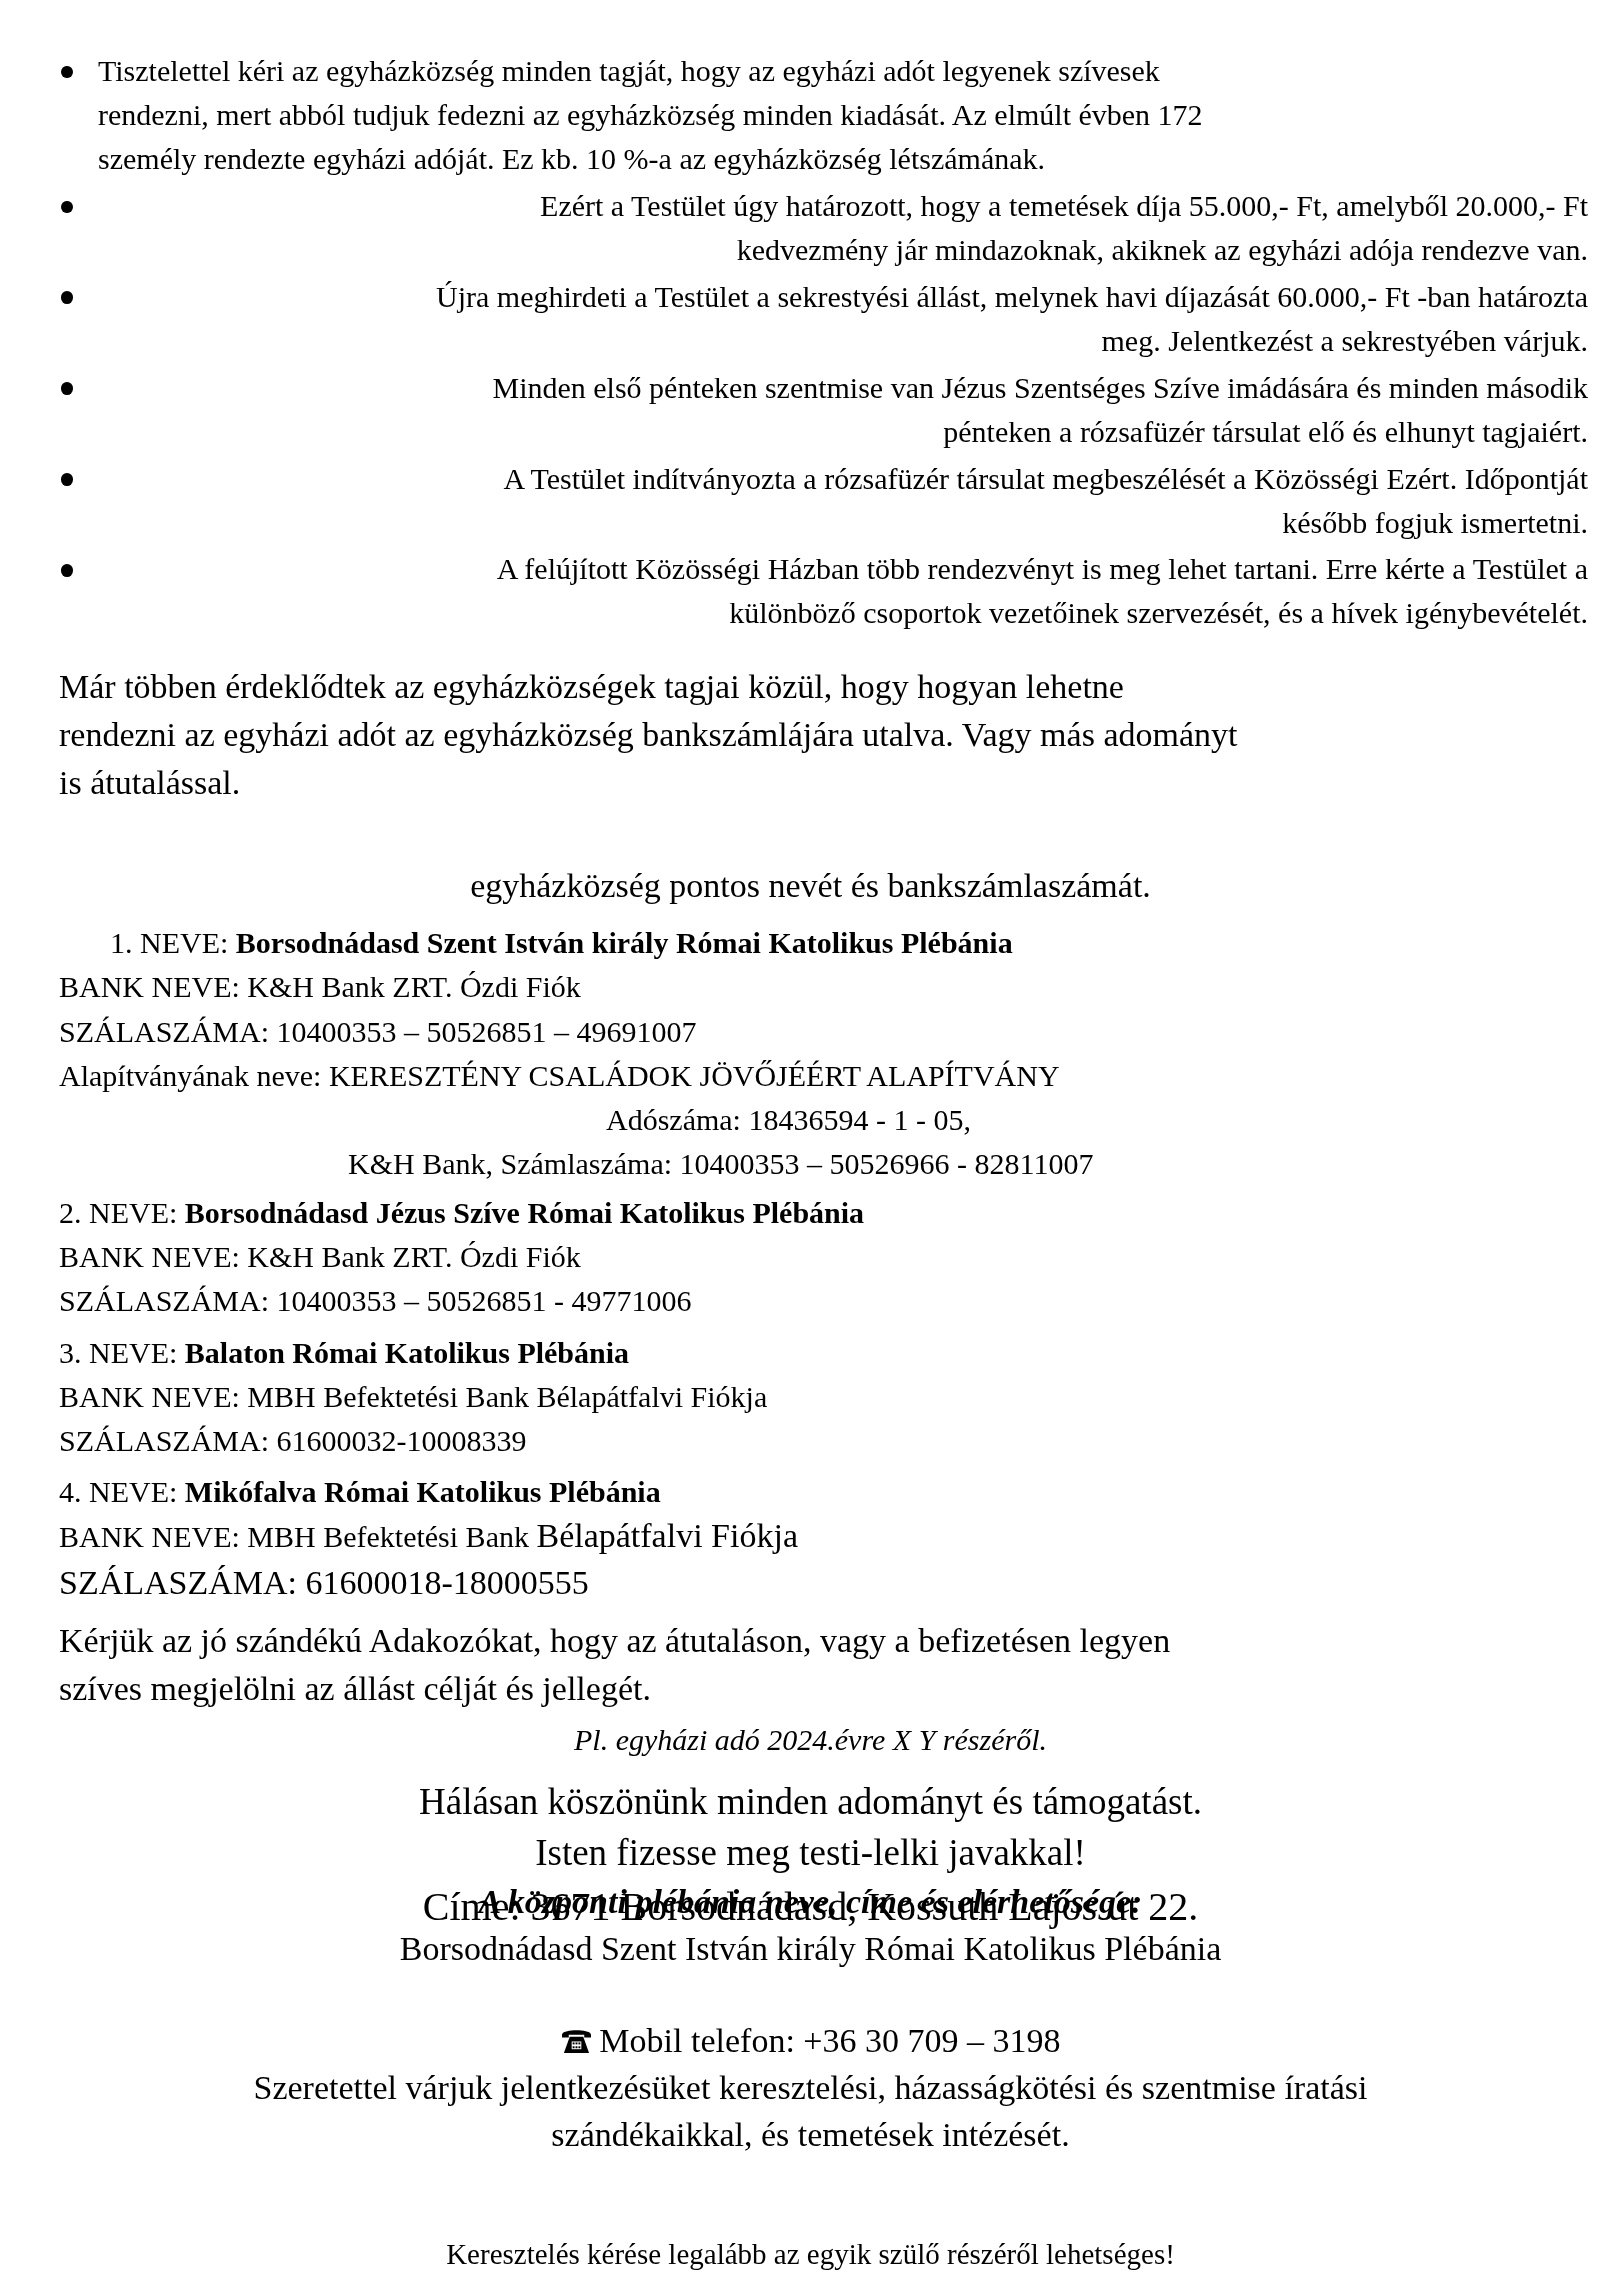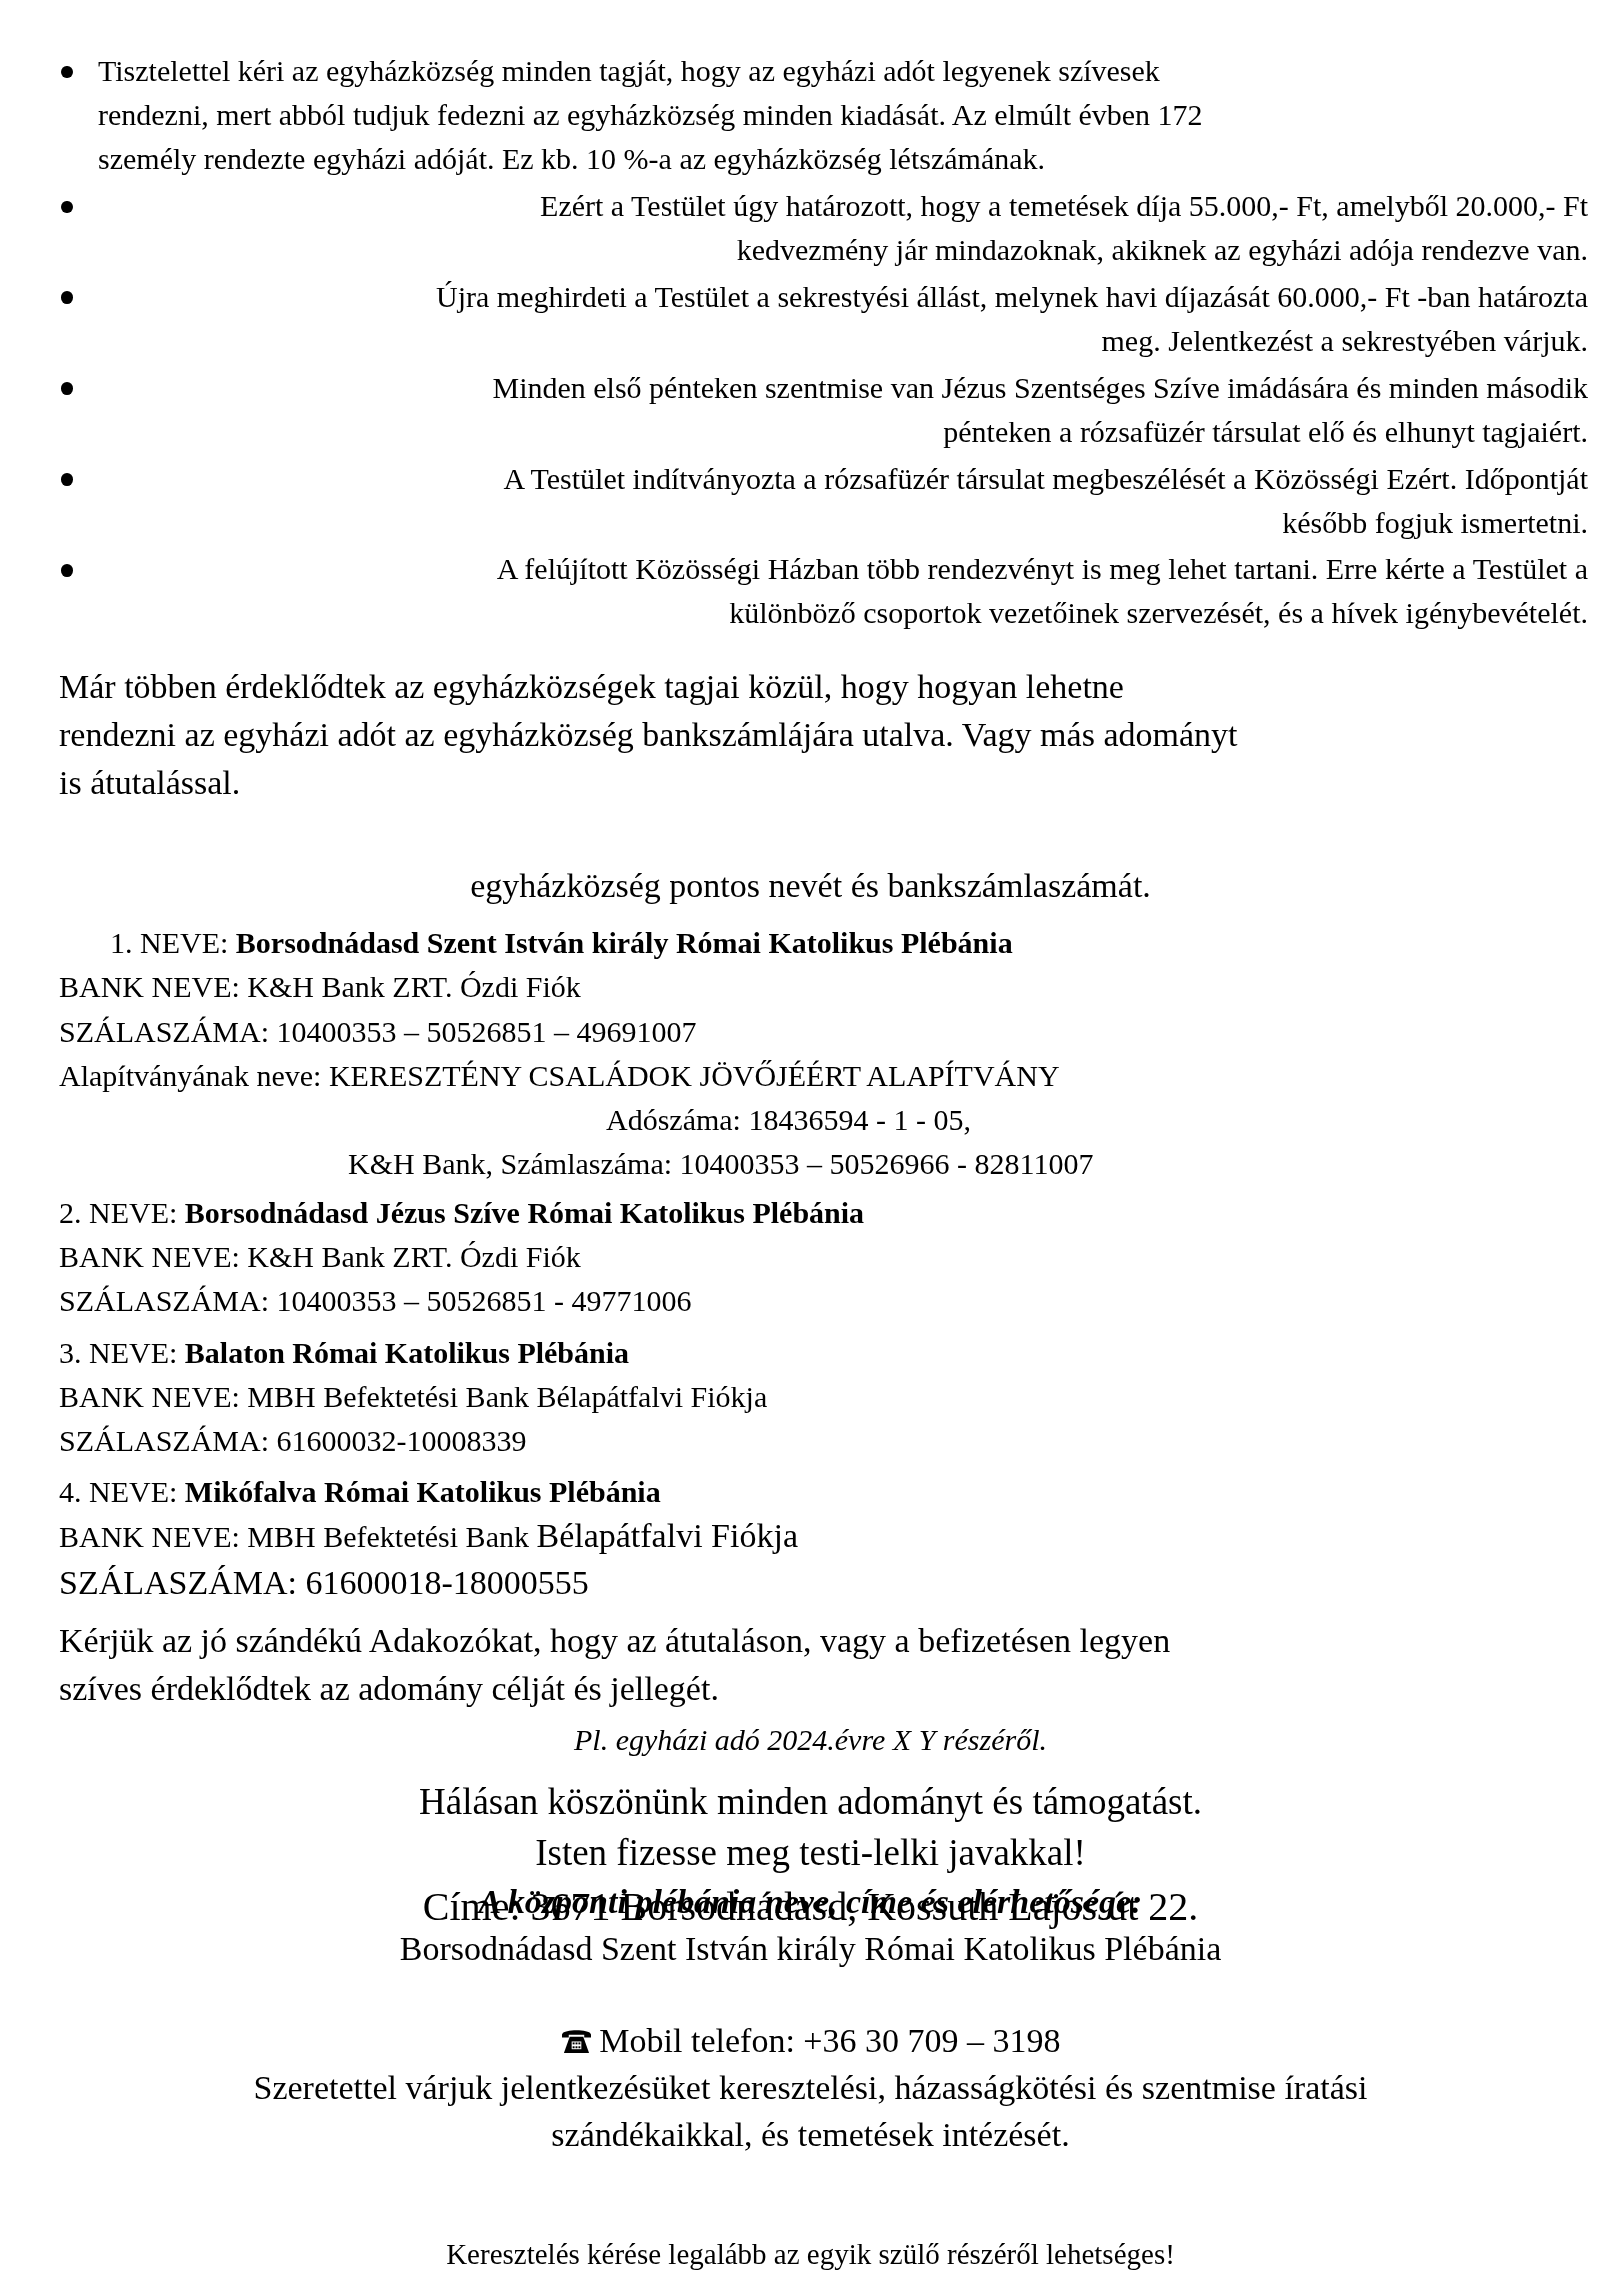--- a/index.html
+++ b/index.html
@@ -188,21 +188,21 @@
     <div class="line" style="top:1516px;">
       <span>BANK NEVE: </span><span>MBH Befektetési Bank </span><span class="big">Bélapátfalvi Fiókja</span>
     </div>
     <div class="line big" style="top:1563px; font-size:34px;">
       <span>SZÁLASZÁMA: 61600018-18000555</span>
     </div>
   </div>
 
   <div class="para" style="top:1617px;">
     <span>Kérjük az jó szándékú Adakozókat, hogy az átutaláson, vagy a befizetésen legyen</span><br>
-    <span>szíves érdeklődtek az adomány célját és jellegét.</span>
+    <span>szíves megjelölni az állást célját és jellegét.</span>
   </div>
 
   <div class="center ital" style="top:1720px; font-size:30px; line-height:39px;">
     <span>Pl. egyházi adó 2024.évre X Y  részéről.</span>
   </div>
 
   <div class="center bold ital" style="top:1879px; font-size:34px; line-height:45px;">
     <span>A központi plébánia neve, címe és elérhetősége:</span>
   </div>
 

